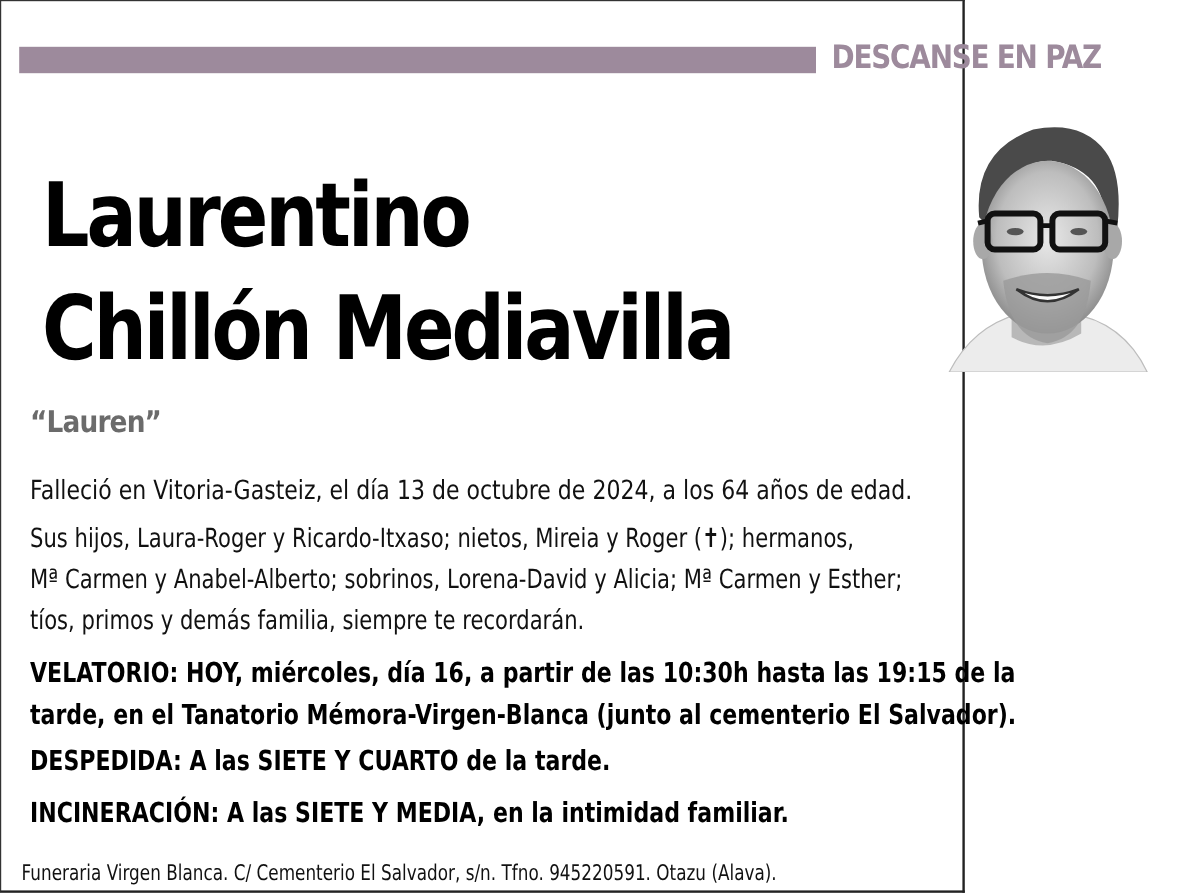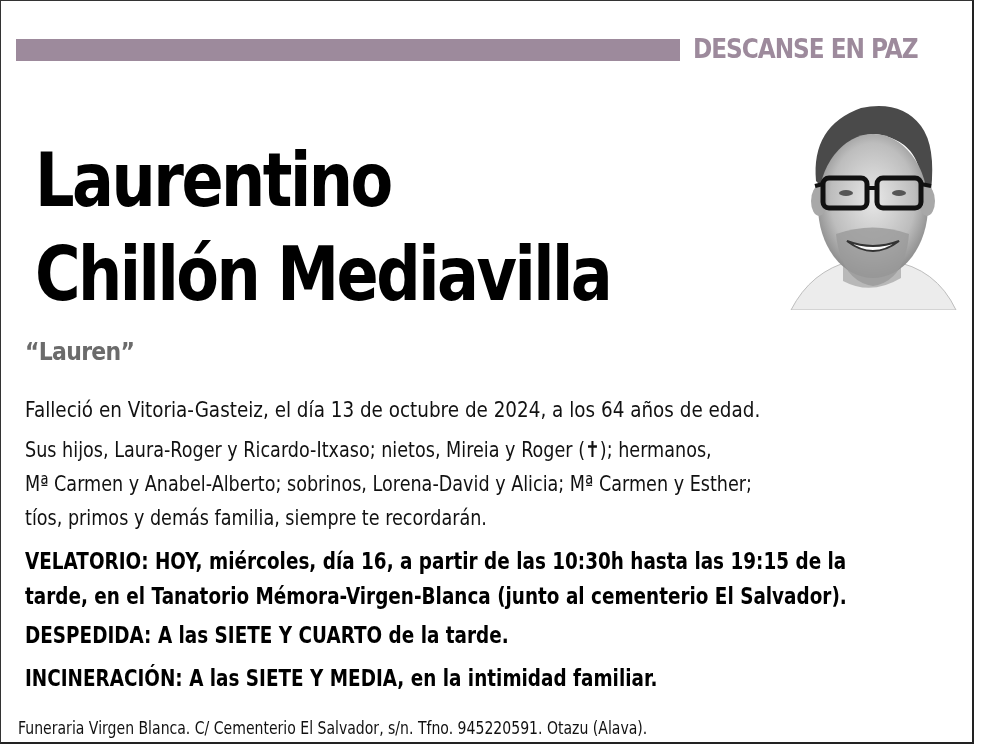--- a/index.html
+++ b/index.html
@@ -1,18 +1,18 @@
 <!DOCTYPE html>
 <html><head>
 <meta charset="utf-8">
 <style>
   html, body { margin: 0; padding: 0; background: #ffffff; }
   body { width: 988px; height: 746px; position: relative; overflow: hidden; }
   .page {
-    position: absolute; left: 0; top: 0; width: 974px; height: 744px;
+    position: absolute; left: 0; top: 0; width: 804px; height: 744px;
     border: 1px solid #333; border-right: 2px solid #222; border-bottom: 2px solid #222;
     box-sizing: border-box; background: #fff;
     font-family: "DejaVu Sans", sans-serif; color: #111;
   }
   .topbar {
     position: absolute; left: 15px; top: 38px; width: 664px; height: 22px;
     background: #9d8a9c;
   }
   .section-label {
     position: absolute; left: 692px; top: 32px;

